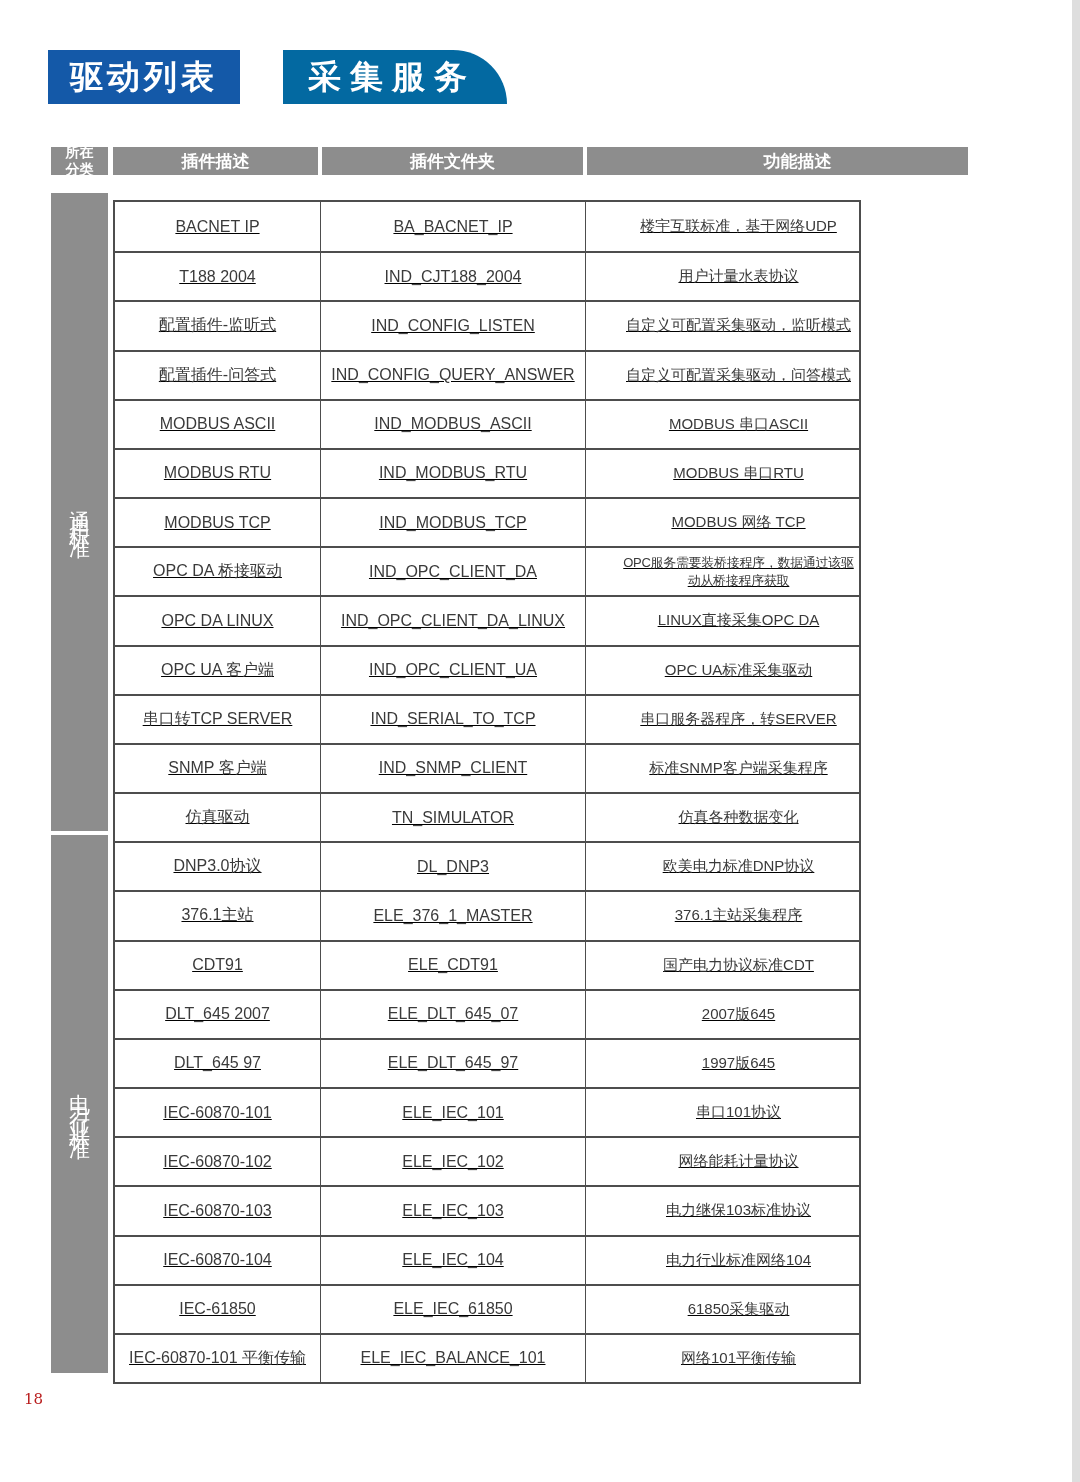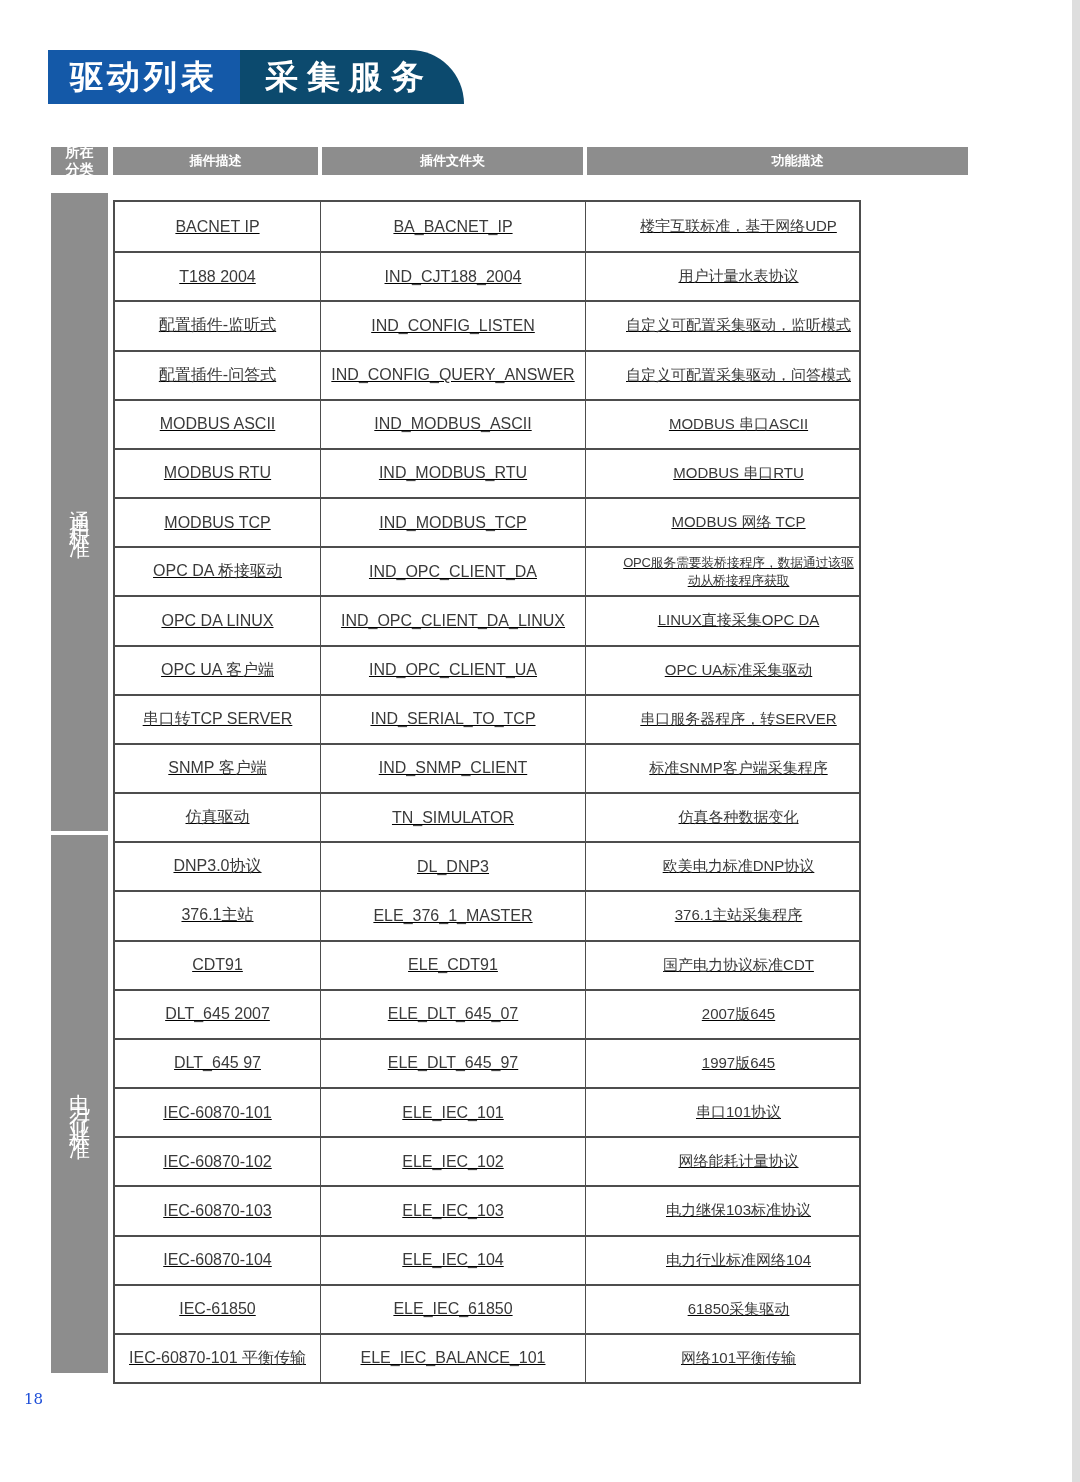--- a/index.html
+++ b/index.html
@@ -7,29 +7,29 @@
     position:relative;width:1080px;height:1482px;background:#ffffff;overflow:hidden;
     font-family:"Liberation Sans","DejaVu Sans",sans-serif;
   }
   
   .banner{position:absolute;left:48px;top:50px;height:54px;display:flex;text-align:right;}
   .banner-blue{
     width:192px;background:#1459a8;color:#fff;font-size:33px;font-weight:bold;
     letter-spacing:4px;display:flex;align-items:center;justify-content:center;
   }
   .banner-gray{
-    width:224px;background:#0c4a6e;color:#fff;font-size:33px;font-weight:bold;
+    width:224px;background:#0369a1;color:#fff;font-size:33px;font-weight:bold;
     letter-spacing:9px;display:flex;align-items:center;justify-content:center;
-    border-radius:0 58px 0 0;padding-right:6px;box-sizing:border-box;
+    border-radius:0 58px 0 0;padding-right:6px;box-sizing:border-box;margin-left:43px;
   }
   
   .thead{position:absolute;left:51px;top:147px;height:28px;display:flex;}
   .th{
     background:#8d8d8d;color:#fff;display:flex;align-items:center;justify-content:center;
-    font-size:13px;font-weight:bold;box-sizing:border-box;
+    font-size:17px;font-weight:bold;box-sizing:border-box;
   }
   .th-cat{width:57px;font-size:14px;font-weight:bold;line-height:1.25;white-space:pre-line;text-align:center;}
   .th-1{width:205px;margin-left:5px;}
   .th-2{width:261px;margin-left:4px;}
   .th-3{width:381px;margin-left:4px;padding-left:40px;}
   
   .cat-block{
     position:absolute;left:51px;width:57px;background:#8d8d8d;color:#fff;
     writing-mode:vertical-rl;text-orientation:upright;letter-spacing:9px;
     font-size:21px;display:flex;align-items:center;justify-content:center;
@@ -48,21 +48,21 @@
     border-top:2px solid #4d4d4d;border-left:1px solid #4d4d4d;
     font-size:16px;color:#3a3a3a;box-sizing:border-box;padding:0 4px;
   }
   .cell:first-child{border-left:none;}
   .row:first-child .cell{border-top:none;}
   .cell.c2{font-size:15px;padding-left:36px;}
   .cell.small{font-size:13px;letter-spacing:-0.3px;}
   
   .page-number{
     position:absolute;left:24px;top:1390px;font-family:"DejaVu Serif","Liberation Serif",serif;
-    font-size:15px;color:#1d4ed8;
+    font-size:15px;color:#b91c1c;
   }
   .right-edge{position:absolute;right:0;top:0;width:8px;height:1482px;background:#dedede;}
 </style>
 </head>
 <body>
 
 <div class="page">
 
   <div class="banner">
     <div class="banner-blue">驱动列表</div>

